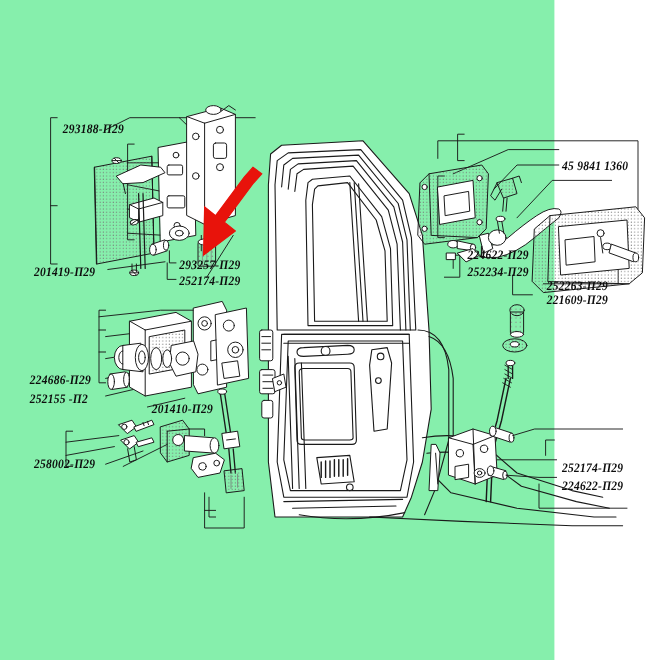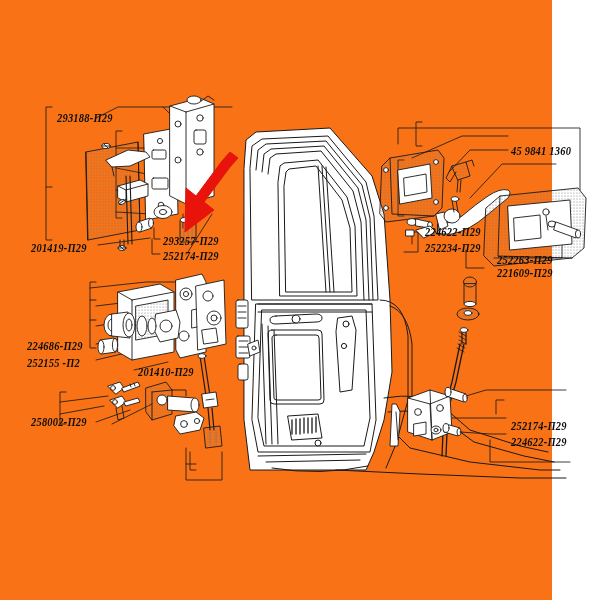--- a/index.html
+++ b/index.html
@@ -1,19 +1,19 @@
 <!DOCTYPE html>
 <html><head>
 <meta charset="utf-8">
 <title>Parts Diagram</title>
 <style>
   html,body{margin:0;padding:0;background:#ffffff;}
   body{width:600px;height:600px;overflow:hidden;
        font-family:"Liberation Serif",serif;}
-  #stage{position:relative;width:552px;height:600px;background:#f97316;}
+  #stage{position:relative;width:504px;height:600px;background:#86efac;}
   #art{position:absolute;left:0;top:0;width:600px;height:600px;}
   .lbl{position:absolute;font-family:"Liberation Serif",serif;
        font-style:italic;font-weight:700;font-size:10.5px;
        color:#0d0d0d;white-space:nowrap;letter-spacing:.2px;
        transform:scaleY(1.12);transform-origin:left center;}
 </style>
 </head>
 <body>
 
 <div id="stage">

